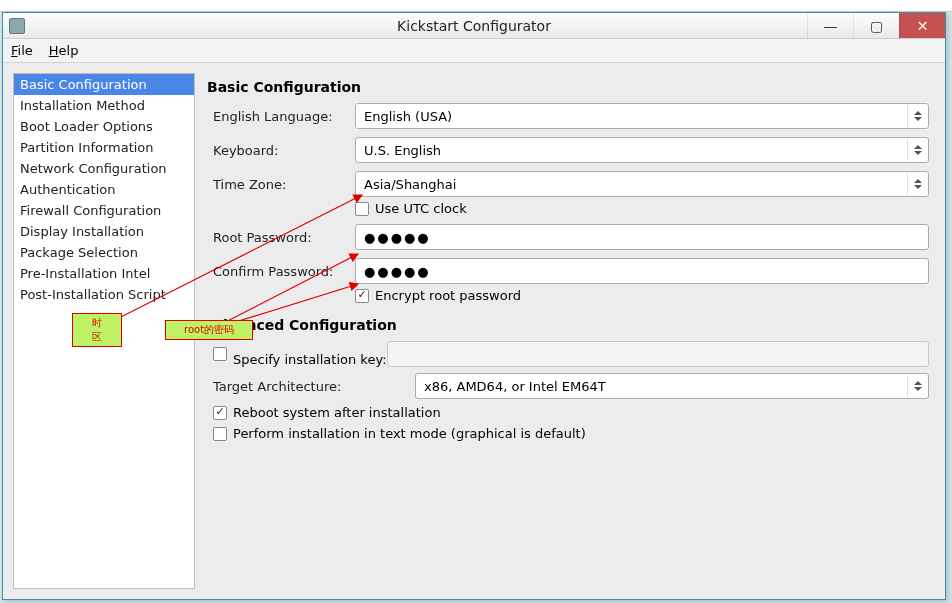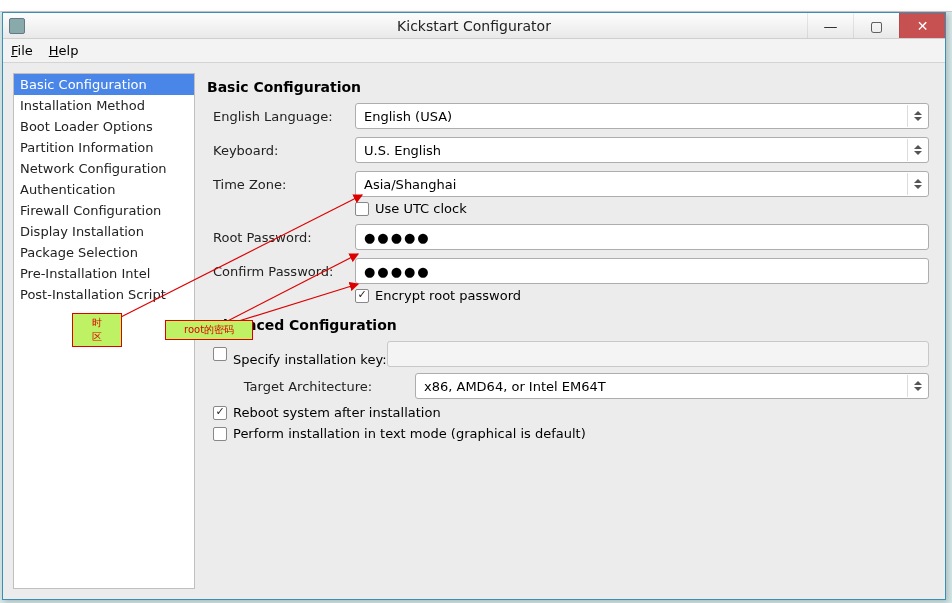--- a/index.html
+++ b/index.html
@@ -214,21 +214,21 @@
         <div class="section-title" style="margin-top:14px">Advanced Configuration</div>
 
         <div class="checkbox-row">
           <span class="cb" id="cb-key"></span>
           <div class="inline-field" style="flex:1">
             <span>Specify installation key:</span>
             <div class="disabled-input"></div>
           </div>
         </div>
 
-        <div class="form-grid" style="grid-template-columns: 190px 1fr; margin-left:6px;text-align:center;">
+        <div class="form-grid" style="grid-template-columns: 190px 1fr; margin-left:6px;">
           <div class="form-label">Target Architecture:</div>
           <div class="combo">
             <span>x86, AMD64, or Intel EM64T</span>
             <span class="updown">
                 <span class="tri up"></span>
                 <span class="tri down"></span>
               </span>
           </div>
         </div>
 

